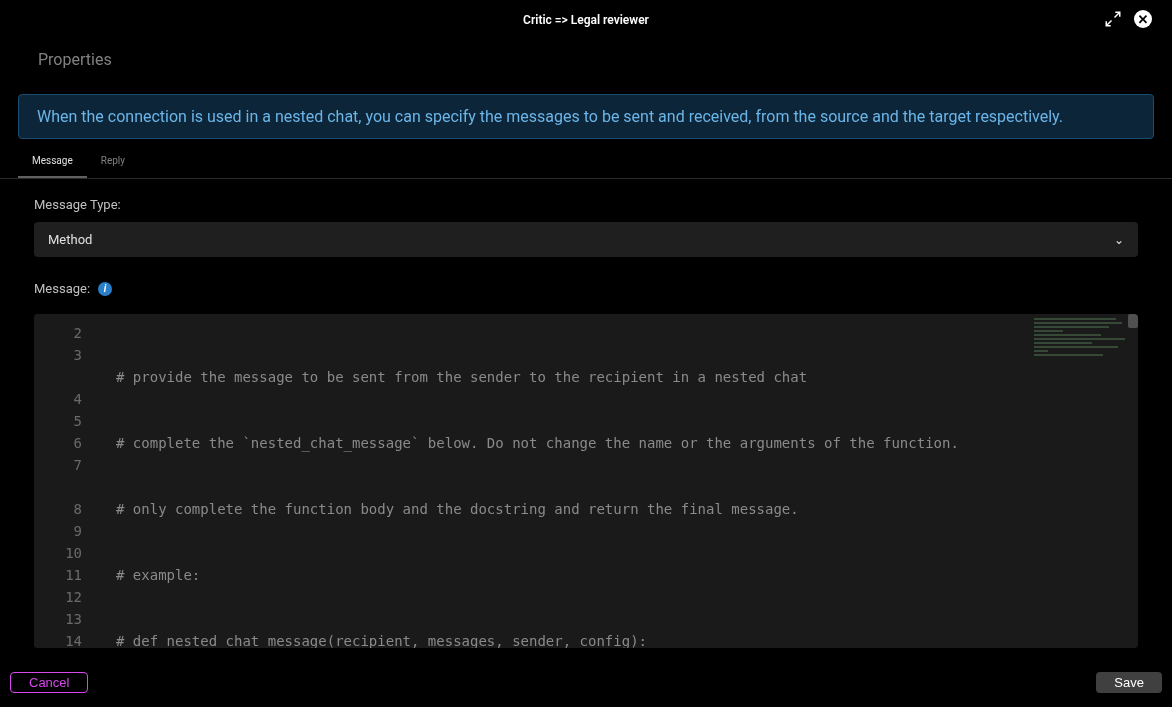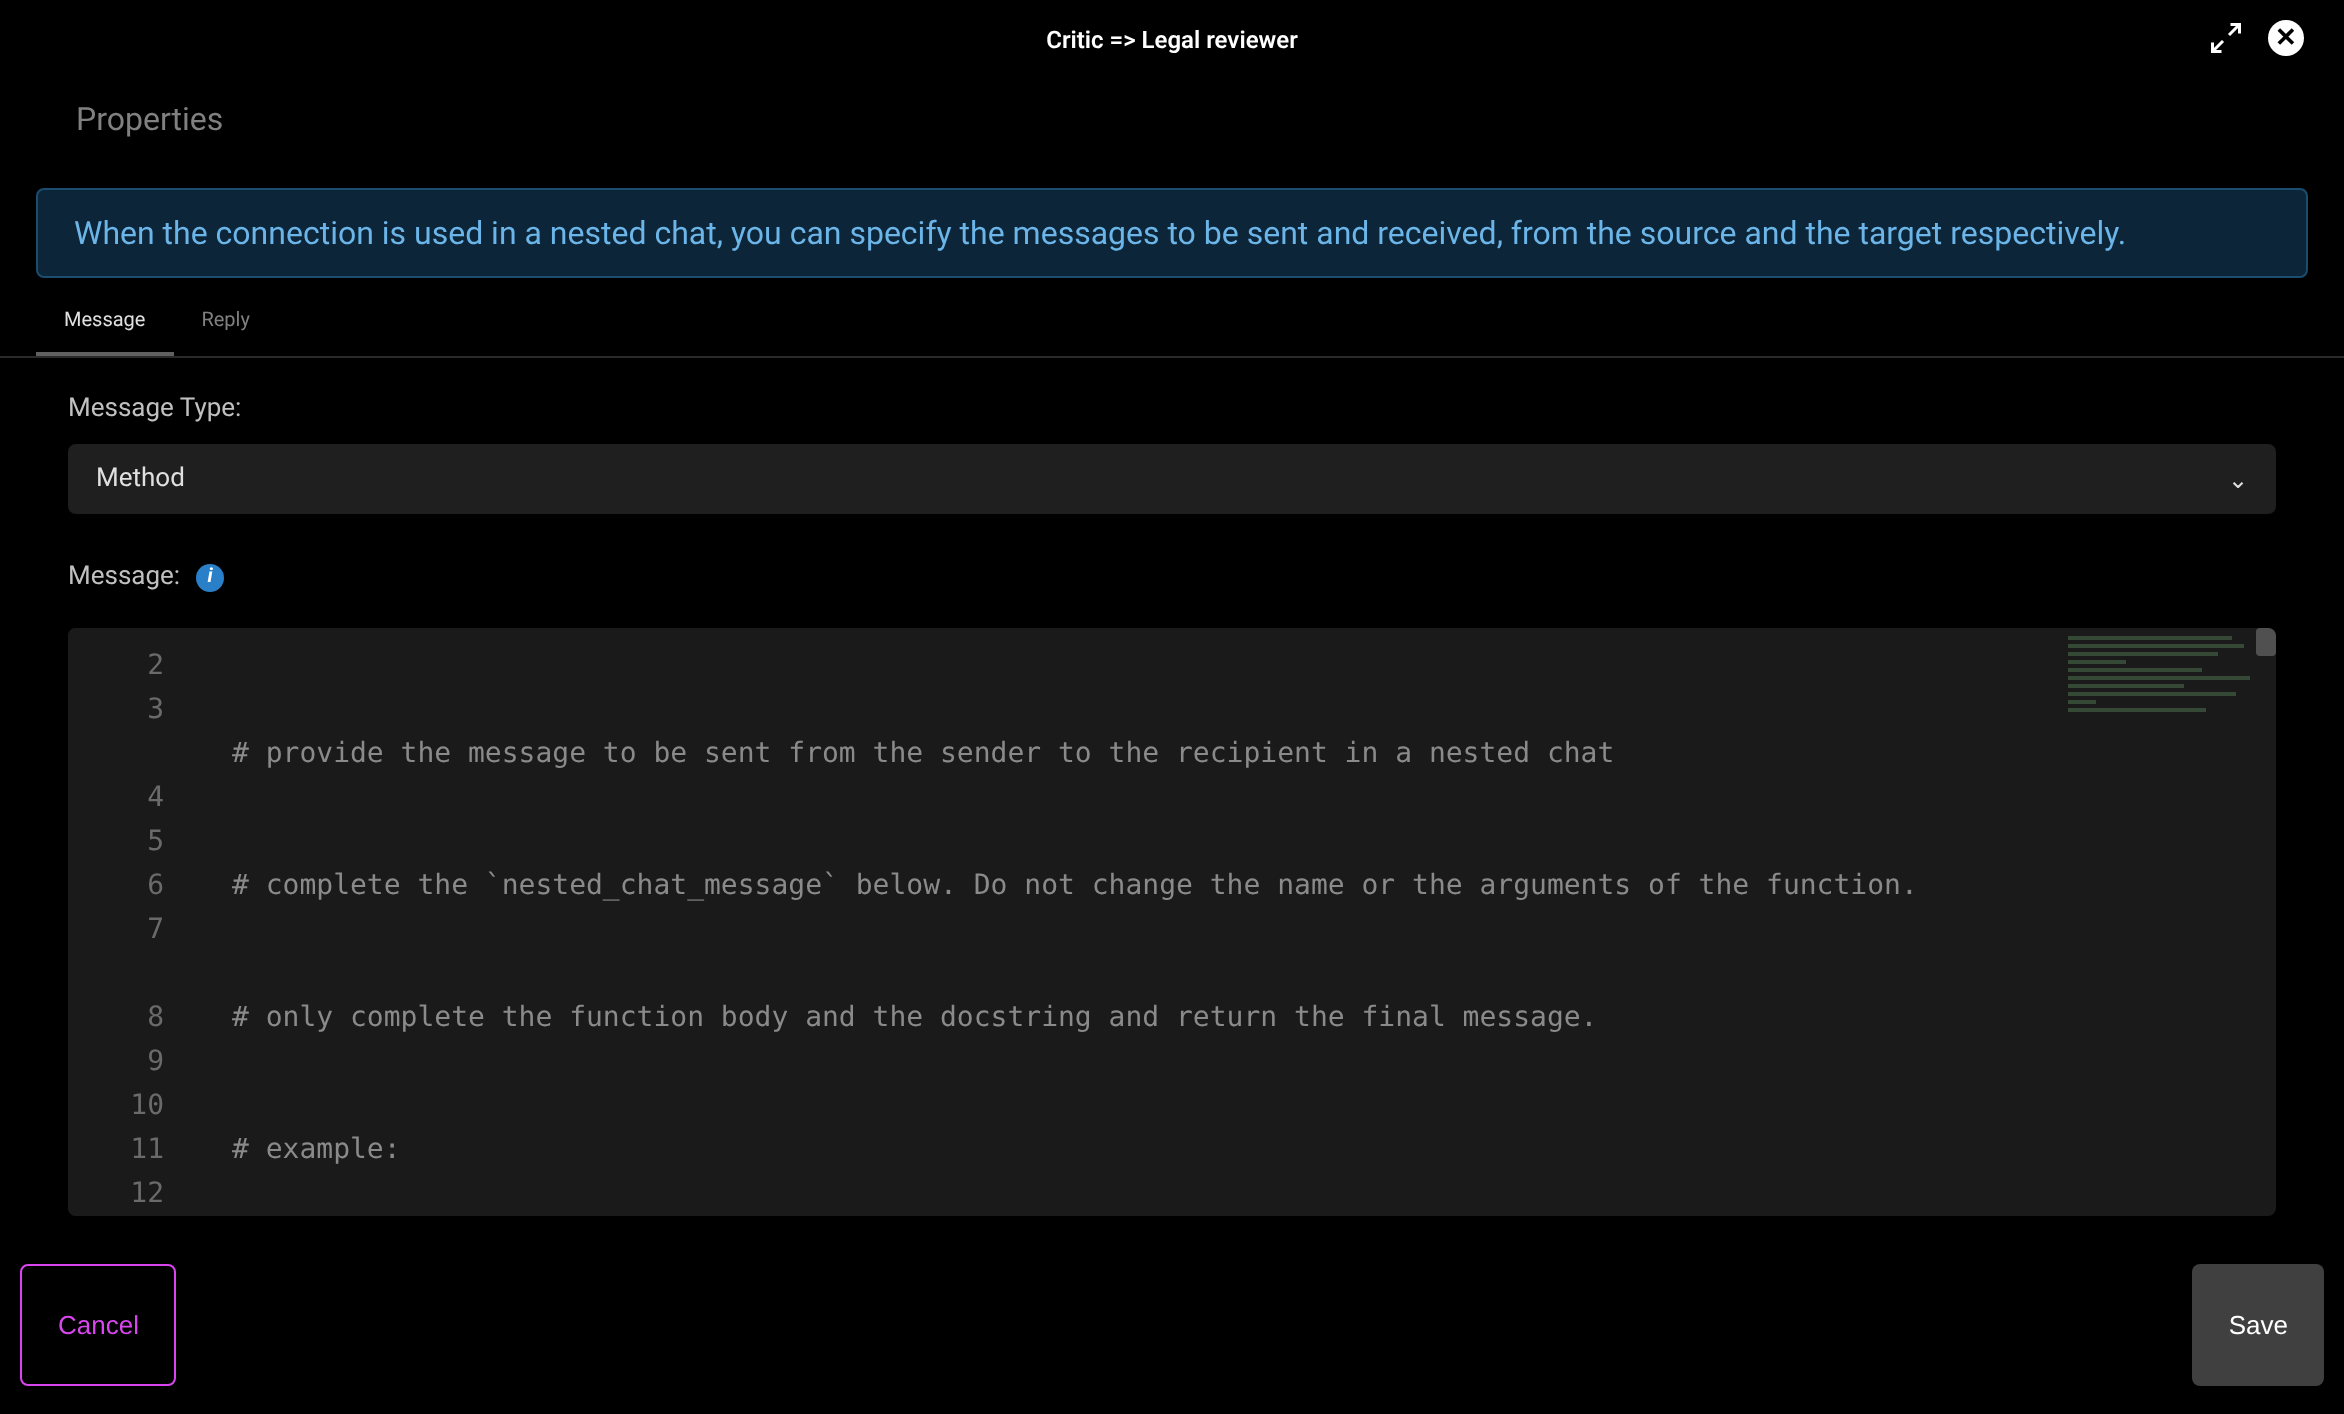--- a/index.html
+++ b/index.html
@@ -209,21 +209,21 @@
       height: 14px;
       background: #505050;
       border-radius: 2px;
     }
     .modal-footer {
       padding: 14px 10px;
       display: flex;
       justify-content: space-between;
     }
     .btn {
-      padding: 22px 18px;
+      padding: 2px 18px;
       border-radius: 4px;
       font-size: 13px;
       cursor: pointer;
       border: none;
     }
     .btn-cancel {
       background: transparent;
       border: 1px solid #d946ef;
       color: #d946ef;
     }

